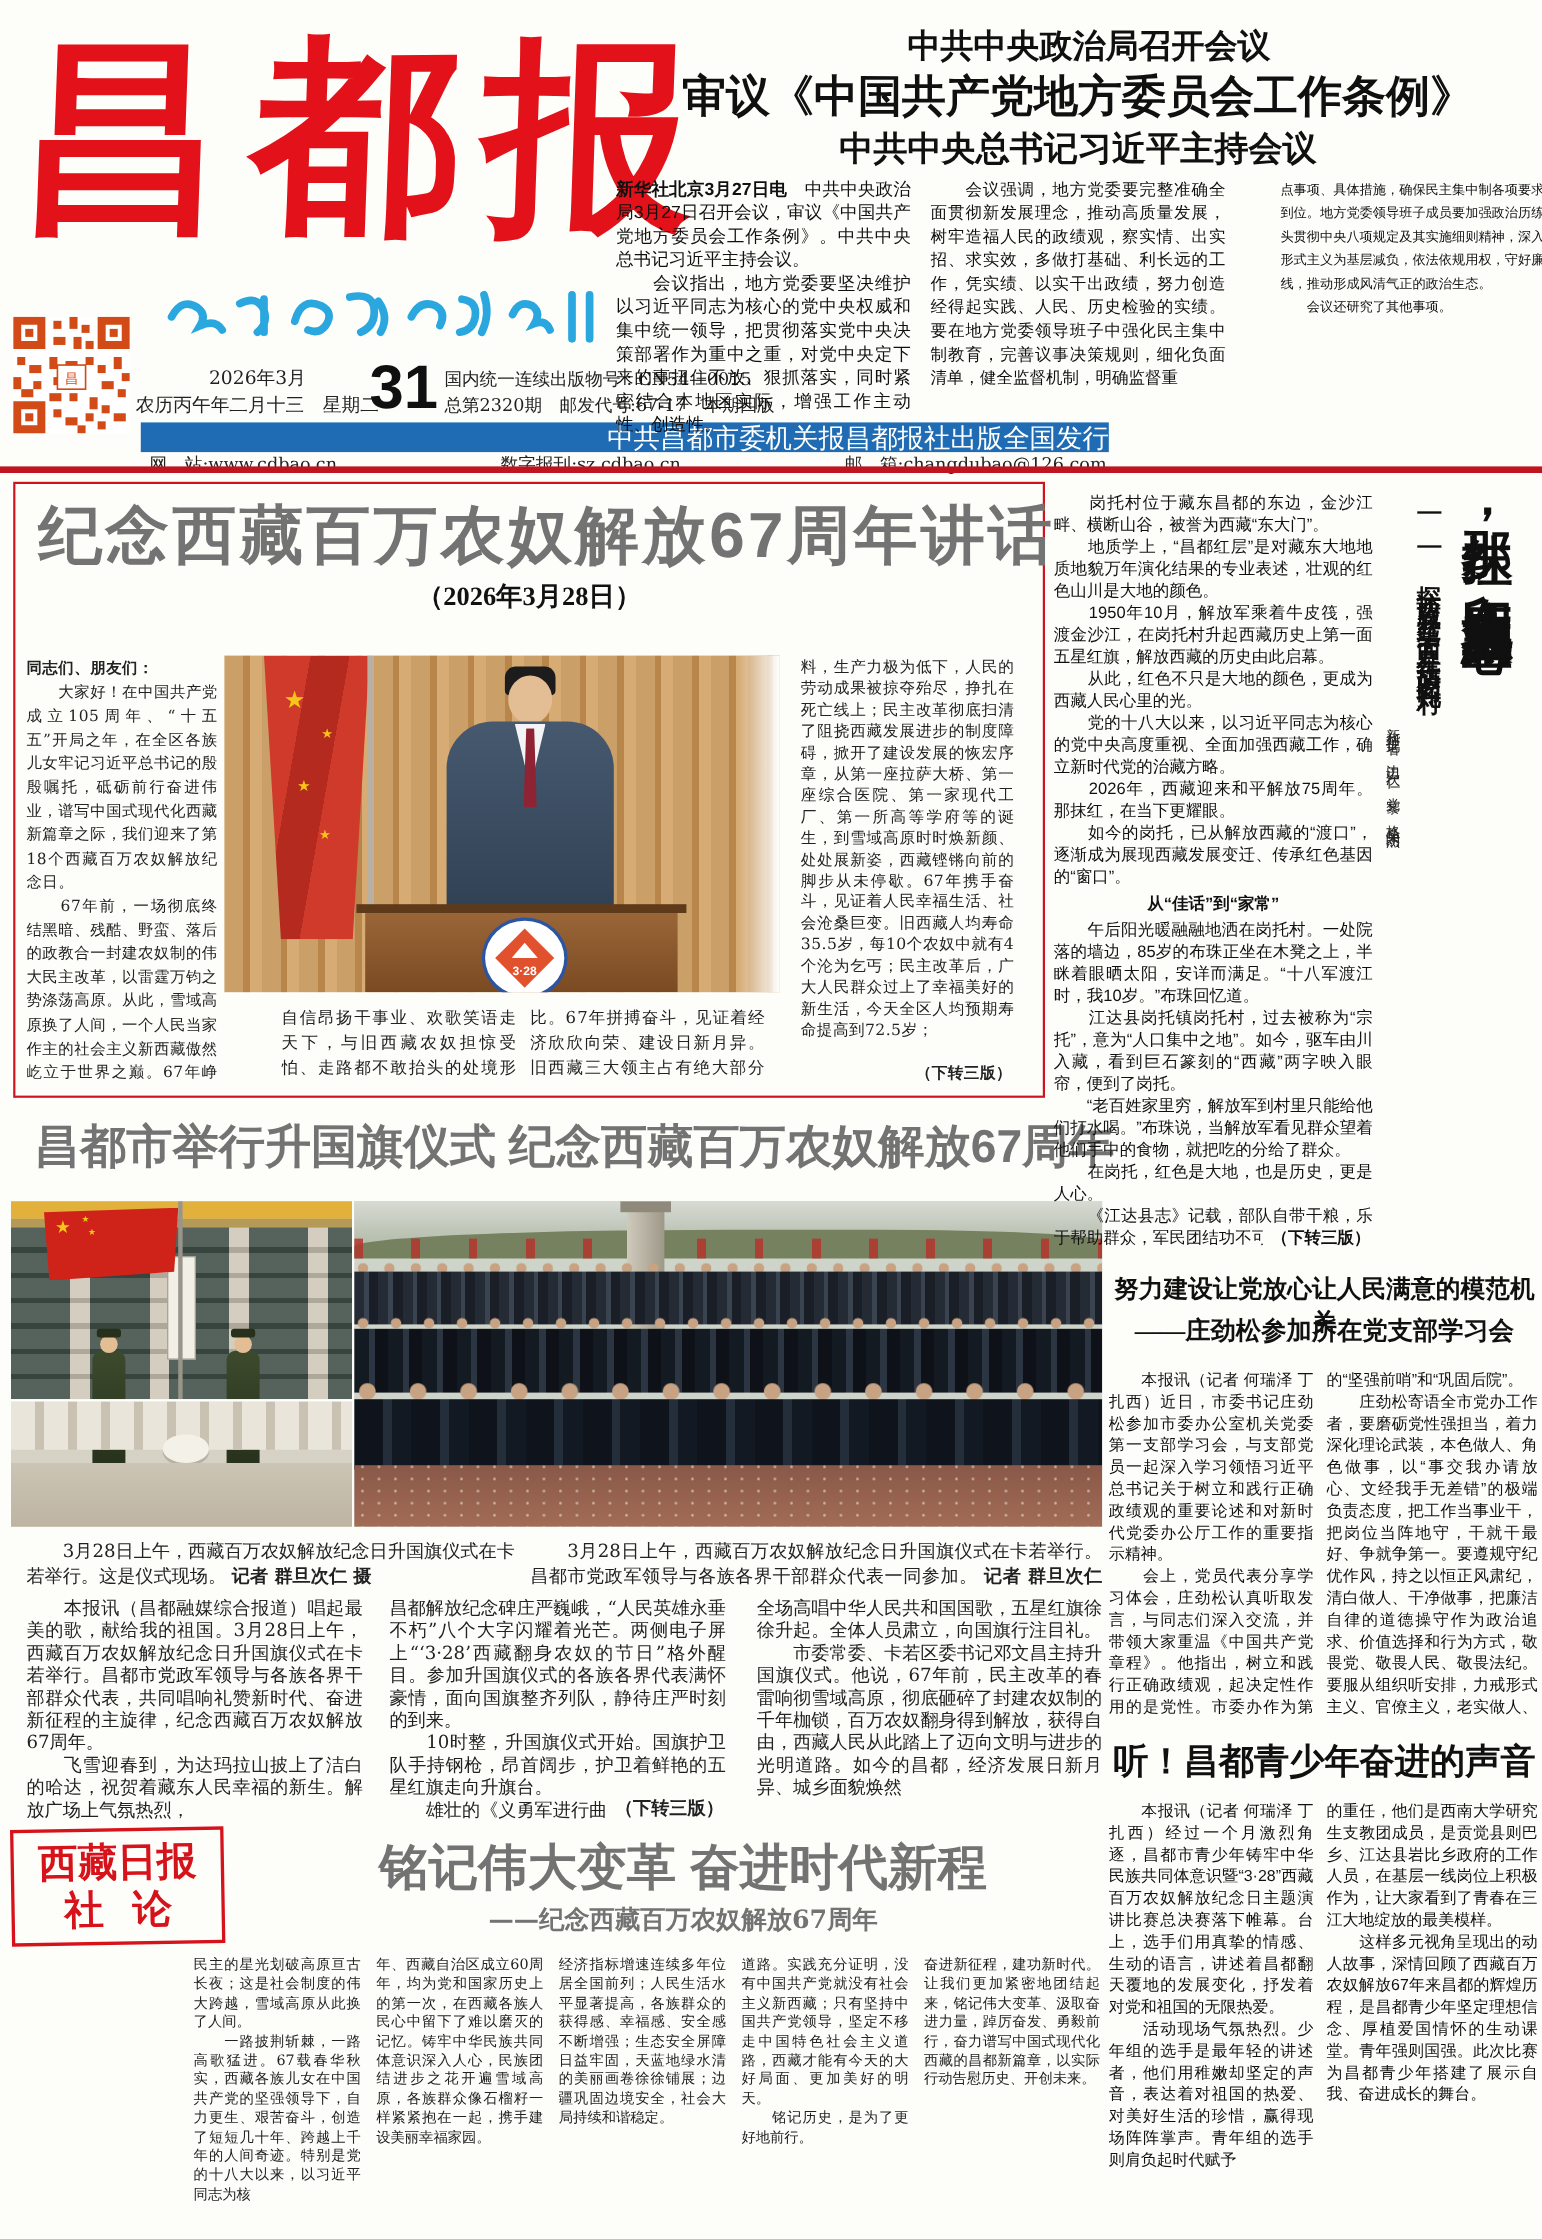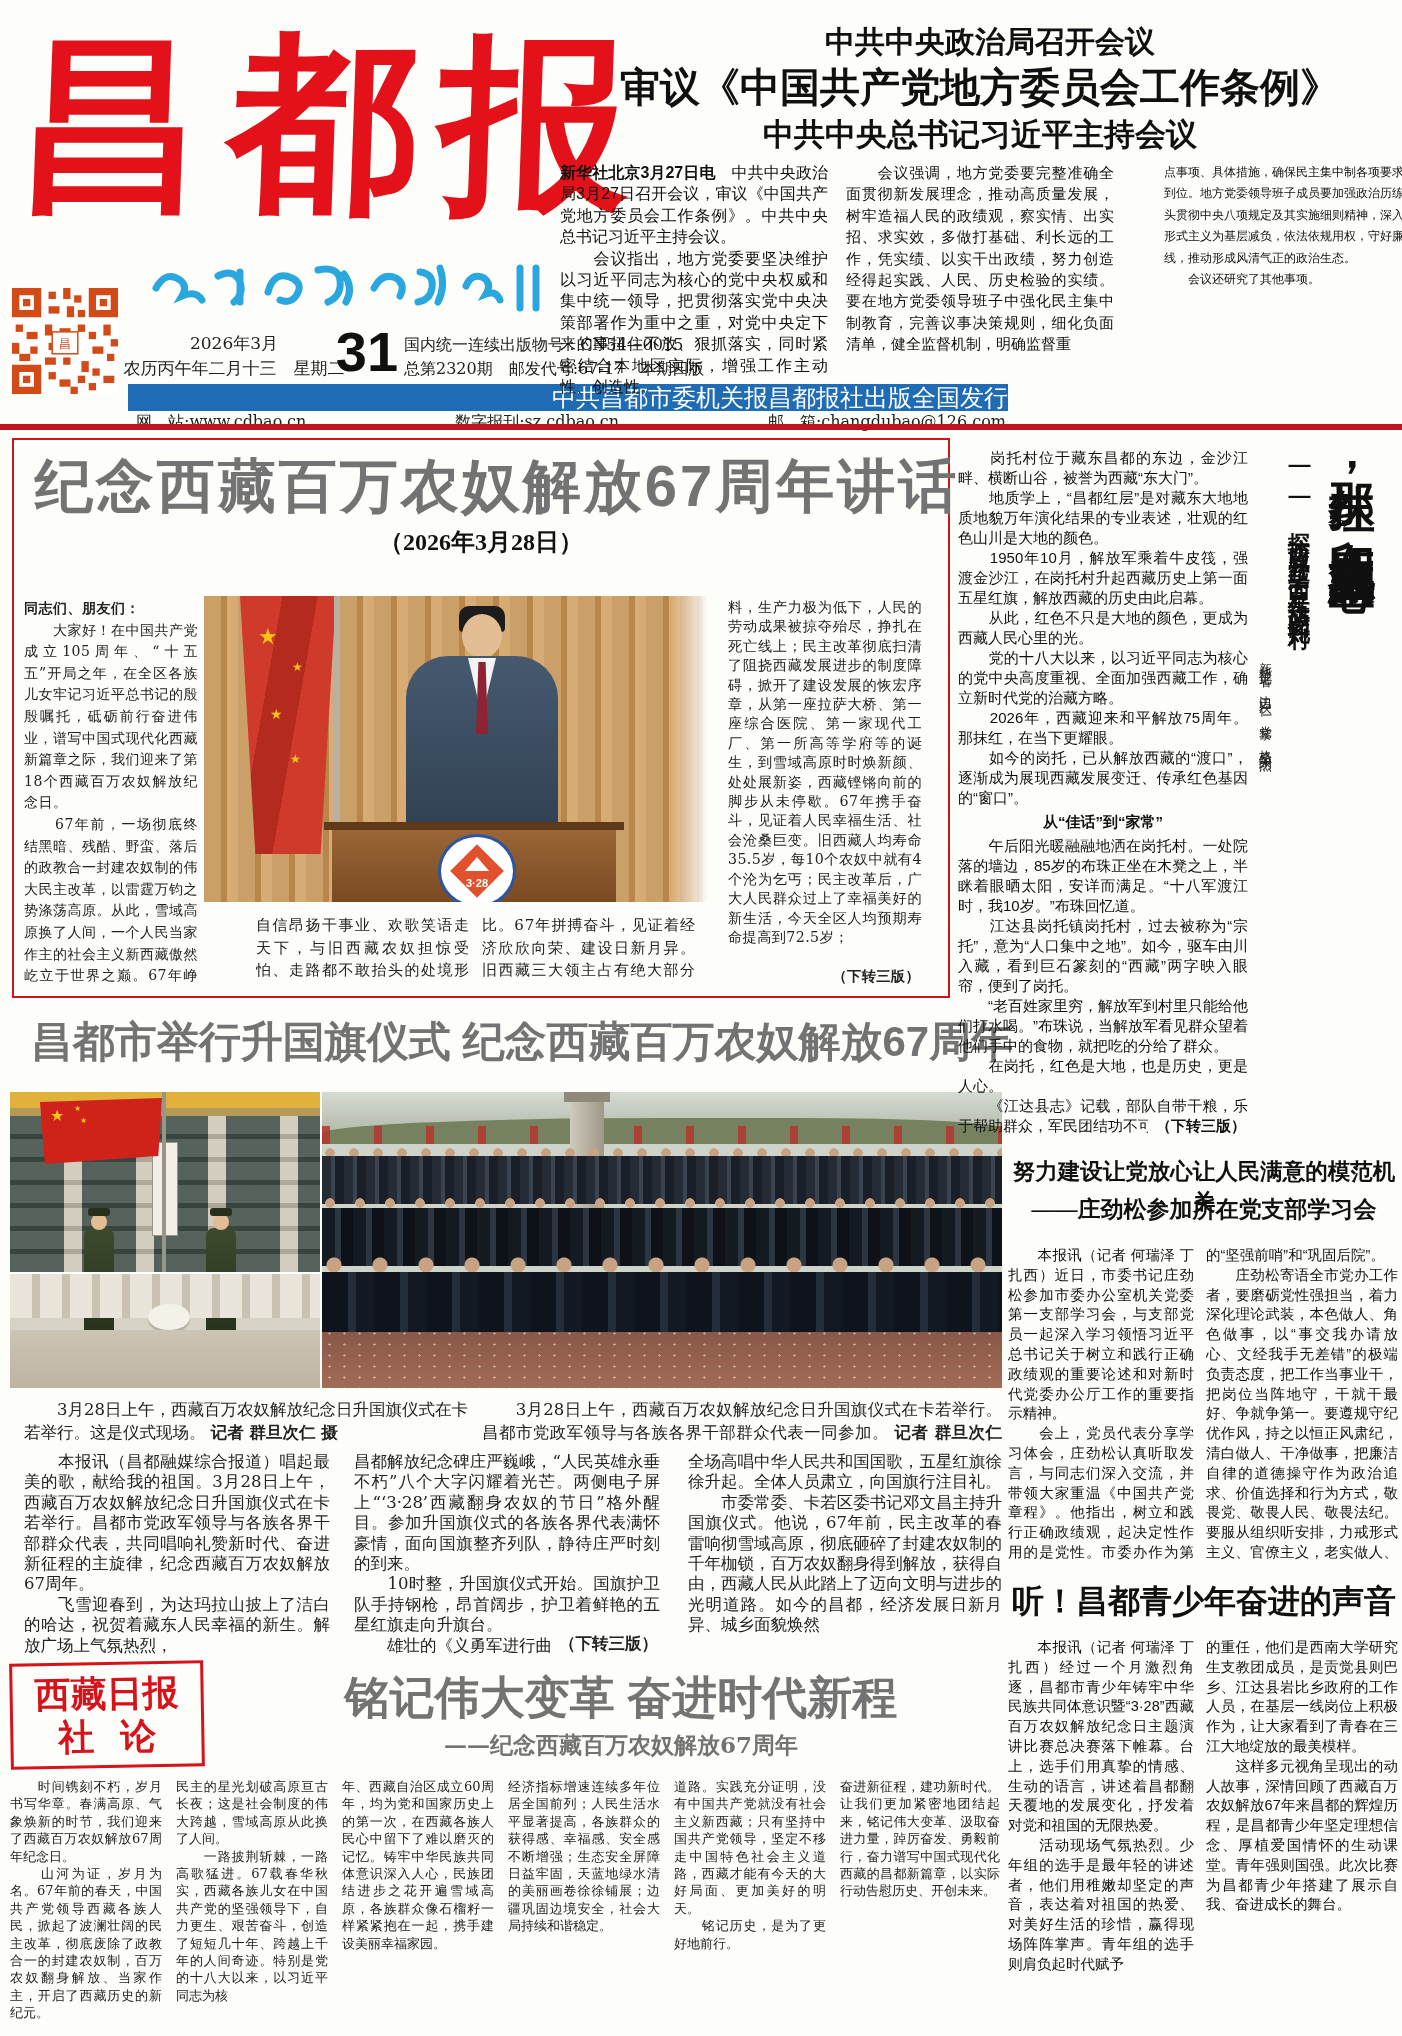--- a/index.html
+++ b/index.html
@@ -223,22 +223,20 @@
   </div>
   <div class="abs kai just pre" style="left:688px;top:1452px;width:314px;height:202px;font-size:16.5px;line-height:20.4px;">全场高唱中华人民共和国国歌，五星红旗徐徐升起。全体人员肃立，向国旗行注目礼。
 　　市委常委、卡若区委书记邓文昌主持升国旗仪式。他说，67年前，民主改革的春雷响彻雪域高原，彻底砸碎了封建农奴制的千年枷锁，百万农奴翻身得到解放，获得自由，西藏人民从此踏上了迈向文明与进步的光明道路。如今的昌都，经济发展日新月异、城乡面貌焕然</div>
 
   <div class="abs ed-box ctr" style="left:10px;top:1662px;width:188px;height:100px;">
     <div style="font-size:36px;line-height:42px;">西藏日报</div>
     <div style="font-size:36px;line-height:44px;letter-spacing:26px;padding-left:26px;">社论</div>
   </div>
   <div class="abs red ctr" style="left:210px;top:1668px;width:790px;font-size:45px;font-weight:900;font-family:'Liberation Sans',sans-serif;">铭记伟大变革 奋进时代新程</div>
   <div class="abs red kai ctr bold" style="left:210px;top:1730px;width:790px;font-size:23px;">——纪念西藏百万农奴解放67周年</div>
-  <div class="abs kai just pre" style="left:10px;top:1778px;width:152px;height:252px;font-size:13px;line-height:17.4px;">　　时间镌刻不朽，岁月书写华章。春满高原、气象焕新的时节，我们迎来了西藏百万农奴解放67周年纪念日。
-　　山河为证，岁月为名。67年前的春天，中国共产党领导西藏各族人民，掀起了波澜壮阔的民主改革，彻底废除了政教合一的封建农奴制，百万农奴翻身解放、当家作主，开启了西藏历史的新纪元。</div>
   <div class="abs kai just pre" style="left:176px;top:1778px;width:152px;height:252px;font-size:13px;line-height:17.4px;">民主的星光划破高原亘古长夜；这是社会制度的伟大跨越，雪域高原从此换了人间。
 　　一路披荆斩棘，一路高歌猛进。67载春华秋实，西藏各族儿女在中国共产党的坚强领导下，自力更生、艰苦奋斗，创造了短短几十年、跨越上千年的人间奇迹。特别是党的十八大以来，以习近平同志为核</div>
   <div class="abs kai just pre" style="left:342px;top:1778px;width:152px;height:252px;font-size:13px;line-height:17.4px;">年、西藏自治区成立60周年，均为党和国家历史上的第一次，在西藏各族人民心中留下了难以磨灭的记忆。铸牢中华民族共同体意识深入人心，民族团结进步之花开遍雪域高原，各族群众像石榴籽一样紧紧抱在一起，携手建设美丽幸福家园。</div>
   <div class="abs kai just pre" style="left:508px;top:1778px;width:152px;height:252px;font-size:13px;line-height:17.4px;">经济指标增速连续多年位居全国前列；人民生活水平显著提高，各族群众的获得感、幸福感、安全感不断增强；生态安全屏障日益牢固，天蓝地绿水清的美丽画卷徐徐铺展；边疆巩固边境安全，社会大局持续和谐稳定。</div>
   <div class="abs kai just pre" style="left:674px;top:1778px;width:152px;height:252px;font-size:13px;line-height:17.4px;">道路。实践充分证明，没有中国共产党就没有社会主义新西藏；只有坚持中国共产党领导，坚定不移走中国特色社会主义道路，西藏才能有今天的大好局面、更加美好的明天。
 　　铭记历史，是为了更好地前行。</div>
   <div class="abs kai just pre" style="left:840px;top:1778px;width:160px;height:252px;font-size:13px;line-height:17.4px;">奋进新征程，建功新时代。让我们更加紧密地团结起来，铭记伟大变革、汲取奋进力量，踔厉奋发、勇毅前行，奋力谱写中国式现代化西藏的昌都新篇章，以实际行动告慰历史、开创未来。</div>
 
   <div class="abs hei just" style="left:958px;top:448px;width:290px;height:688px;font-size:15px;line-height:20px;">
     <div class="pre">　　岗托村位于藏东昌都的东边，金沙江畔、横断山谷，被誉为西藏“东大门”。

